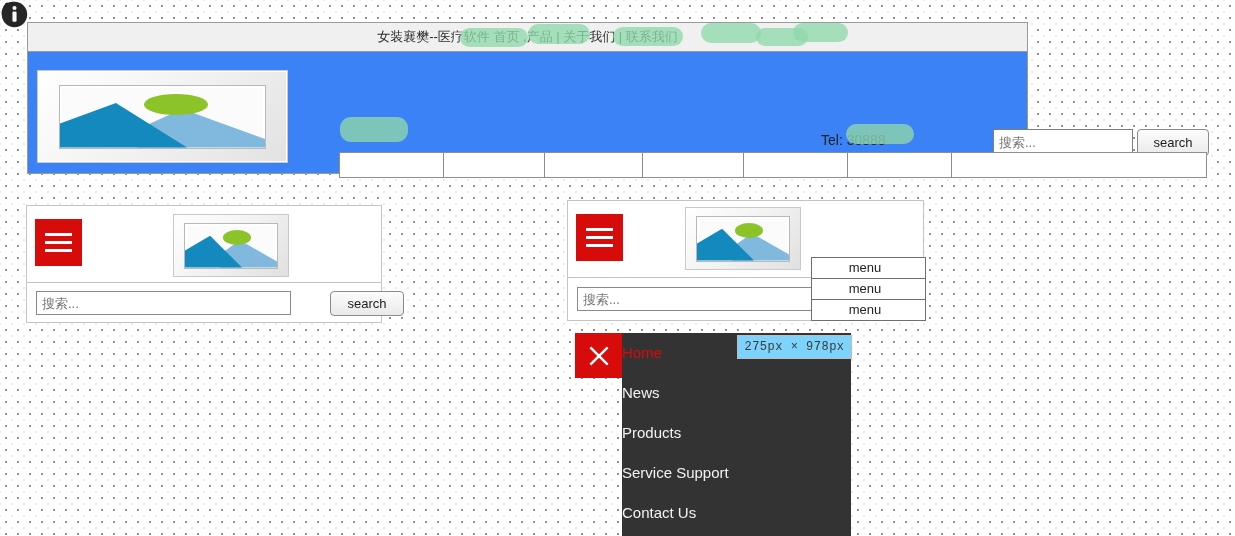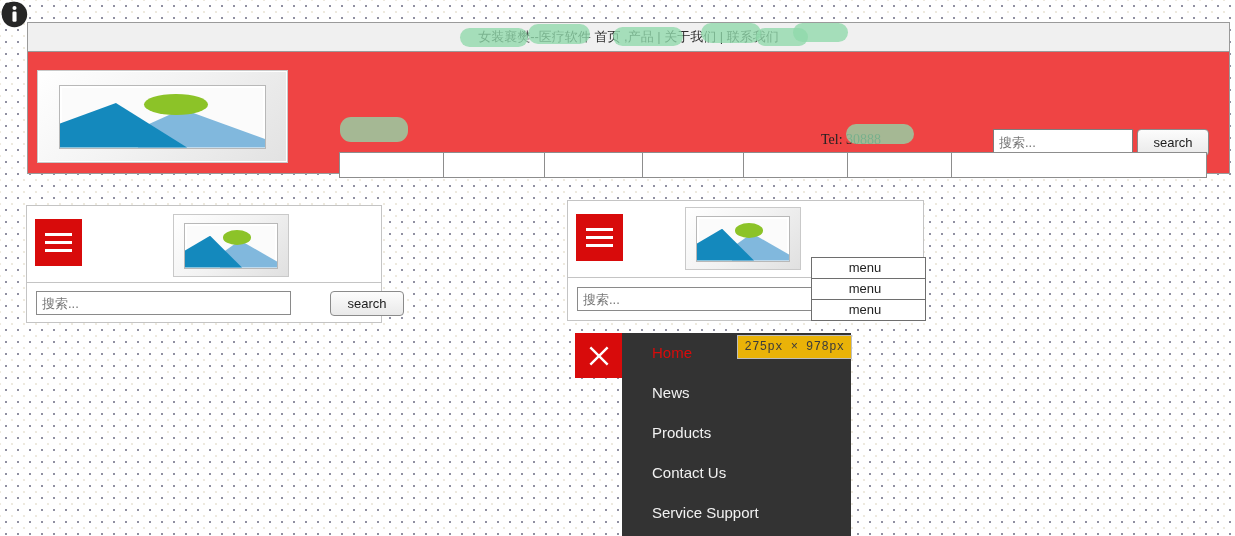--- a/index.html
+++ b/index.html
@@ -10,22 +10,22 @@
     background-image:
       radial-gradient(circle, #8c8c9e 0.7px, rgba(255,255,255,0) 0.9px),
       radial-gradient(circle, #d8d0b8 0.6px, rgba(255,255,255,0) 0.8px);
     background-size:12px 12px, 12px 12px;
     background-position:0 0, 6px 6px;
     position:relative;
   }
 
   
   .desktop-header{
-    position:absolute;left:27px;top:22px;width:1203px;height:152px;
-    background:#ef4444;border:1px solid #9a9a9a;box-sizing:border-box;
+    position:absolute;left:27px;top:22px;width:1001px;height:152px;
+    background:#3b82f6;border:1px solid #9a9a9a;box-sizing:border-box;
   }
   .topbar{
     height:28px;line-height:28px;border-bottom:1px solid #9a9a9a;
     background:#f0f0f0;text-align:center;font-size:13px;color:#333;
     position:relative;overflow:hidden;white-space:nowrap;
   }
   .topbar-text{font-size:13px;color:#2b2b2b;}
   .redact{
     position:absolute;background:#8fd9ab;opacity:.78;
     border-radius:11px;pointer-events:none;
@@ -54,21 +54,20 @@
   }
   .ph-img .hill-front{
     position:absolute;left:0;bottom:0;width:62%;height:72%;
     background:#1489bd;
     clip-path:polygon(44% 0%, 100% 100%, 0% 100%, 0% 46%);
   }
 
   .tel{
     position:absolute;left:793px;top:80px;font-size:14px;color:#222;
     white-space:nowrap;
-    font-family:Liberation Serif, serif;
   }
   .hdr-search-input{
     position:absolute;left:965px;top:77px;width:140px;height:26px;
     border:1px solid #7d7d7d;background:#fff;font-size:13px;color:#555;
     padding:0 5px;box-sizing:border-box;
     font-family:"Liberation Sans","DejaVu Sans",sans-serif;
   }
   .hdr-search-btn{
     position:absolute;left:1109px;top:77px;width:72px;height:27px;
     border:1px solid #8a8a8a;border-radius:4px;
@@ -151,27 +150,27 @@
     background:#333333;
   }
   .panel-close{
     position:absolute;left:575px;top:333px;width:47px;height:45px;
     background:#d80b0b;border:none;cursor:pointer;
     display:flex;align-items:center;justify-content:center;
   }
   .panel-close svg{display:block;}
   .panel-list{list-style:none;margin:0;padding:0;}
   .panel-list li{
-    height:40px;line-height:40px;padding-left:30px;
+    height:40px;line-height:40px;
     font-size:15px;color:#f2f2f2;cursor:pointer;
   }
   .panel-list li.active{color:#d80b0b;}
   .size-tip{
     position:absolute;left:737px;top:335px;width:115px;height:24px;
-    background:#eab308;border:1px solid #bdbdbd;box-sizing:border-box;
+    background:#7dd3fc;border:1px solid #bdbdbd;box-sizing:border-box;
     color:#3b3b3b;font-size:12px;text-align:center;line-height:22px;
     font-family:"Liberation Mono","DejaVu Sans Mono",monospace;
     letter-spacing:.5px;
   }
 </style>
 </head>
 <body>
 
 <div class="desktop-header">
 
@@ -288,17 +287,17 @@
 <button class="panel-close">
   <svg width="26" height="26" viewBox="0 0 24 24">
     <path d="M4 4 L20 20 M20 4 L4 20" stroke="#ffffff" stroke-width="2.2" fill="none"></path>
   </svg>
 </button>
 <div class="panel">
   <ul class="panel-list">
     <li class="active">Home</li>
     <li>News</li>
     <li>Products</li>
+    <li>Service Support</li>
     <li>Contact Us</li>
-    <li>Service Support</li>
   </ul>
 </div>
 <div class="size-tip">275px × 978px</div>
 
 </body></html>

